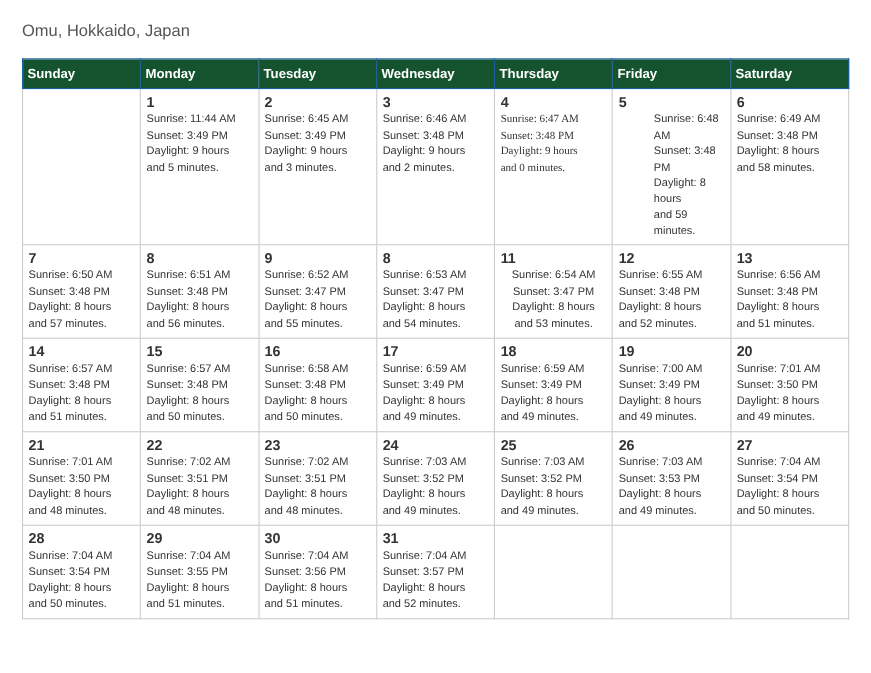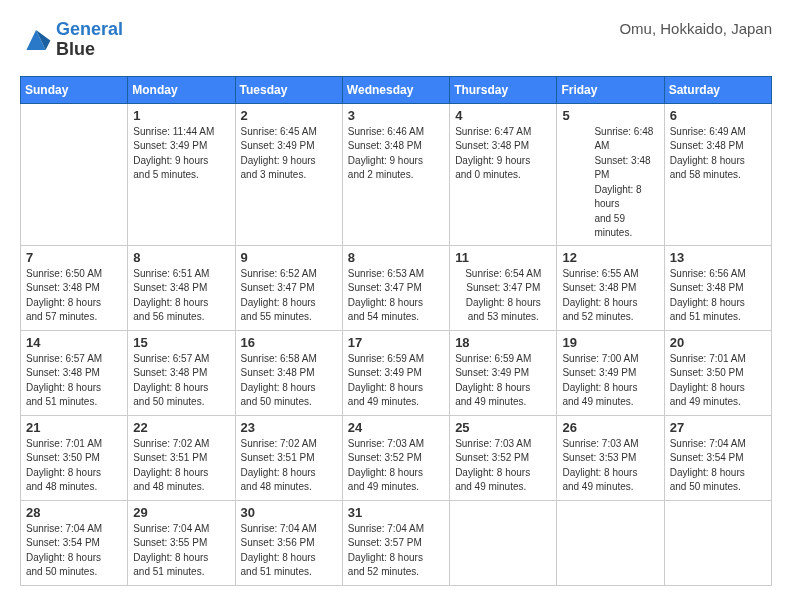--- a/index.html
+++ b/index.html
@@ -45,21 +45,21 @@
     .location {
       font-size: 15px;
       color: #555;
     }
     .calendar {
       width: 100%;
       border-collapse: collapse;
       font-size: 11px;
     }
     .calendar th {
-      background: #3b82f6;
+      background: #14532d;
       color: #fff;
       padding: 6px 4px;
       text-align: left;
       font-size: 12px;
       font-weight: bold;
       border: 1px solid #1a5fa0;
     }
     .calendar td {
       border: 1px solid #ccc;
       vertical-align: top;
@@ -86,30 +86,20 @@
       background: #fff;
     }
     .week-row:nth-child(odd) td {
       background: #fff;
     }
   </style>
 </head>
 <body>
 
 <div class="header">
-  <div class="logo">
-    <svg class="logo-icon" viewBox="0 0 40 35" xmlns="http://www.w3.org/2000/svg">
-      <polygon points="8,30 20,5 32,30" fill="#2979c8"></polygon>
-      <polygon points="20,5 32,30 38,18" fill="#1a5fa0"></polygon>
-    </svg>
-    <div class="logo-text">
-      <div><span>General</span></div>
-      <div>Blue</div>
-    </div>
-  </div>
   <div class="title-block">
     <div class="location">Omu, Hokkaido, Japan</div>
   </div>
 </div>
 
 <table class="calendar">
   <thead>
     <tr>
     <th>Sunday</th>
         <th>Monday</th>
@@ -139,21 +129,21 @@
         </td>
         <td>
           <span class="day-num">3</span>
           <div class="day-info" style="white-space: pre-line;">Sunrise: 6:46 AM
 Sunset: 3:48 PM
 Daylight: 9 hours
 and 2 minutes.</div>
         </td>
         <td>
           <span class="day-num">4</span>
-          <div class="day-info" style="white-space: pre-line;">Sunrise: 6:47 AM
+          <div class="day-info" style="white-space: pre-line; font-family: Liberation Serif, serif;">Sunrise: 6:47 AM
 Sunset: 3:48 PM
 Daylight: 9 hours
 and 0 minutes.</div>
         </td>
         <td>
           <span class="day-num">5</span>
           <div class="day-info" style="white-space: pre-line; margin-left: 32px;">Sunrise: 6:48 AM
 Sunset: 3:48 PM
 Daylight: 8 hours
 and 59 minutes.</div>

